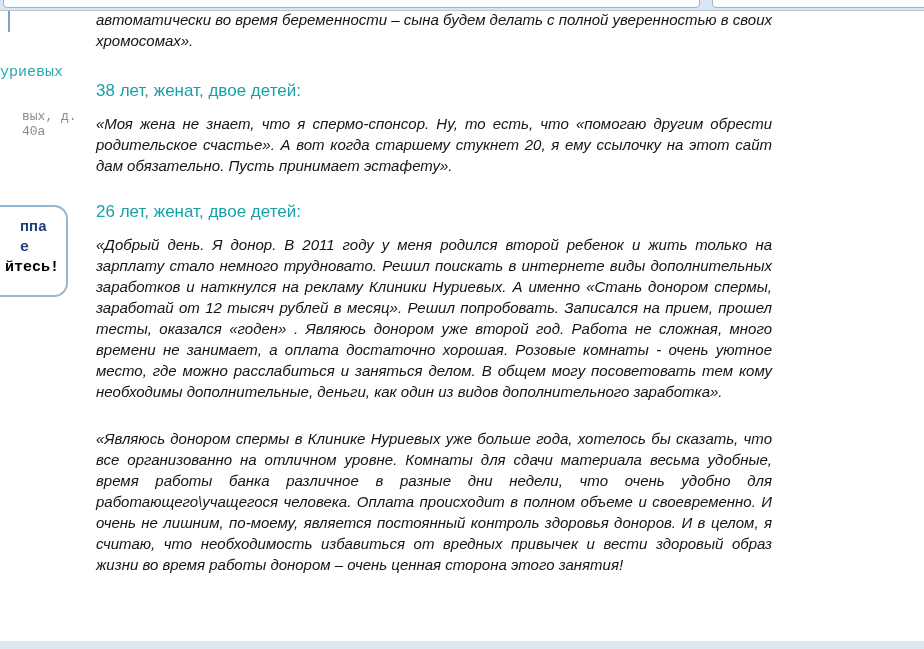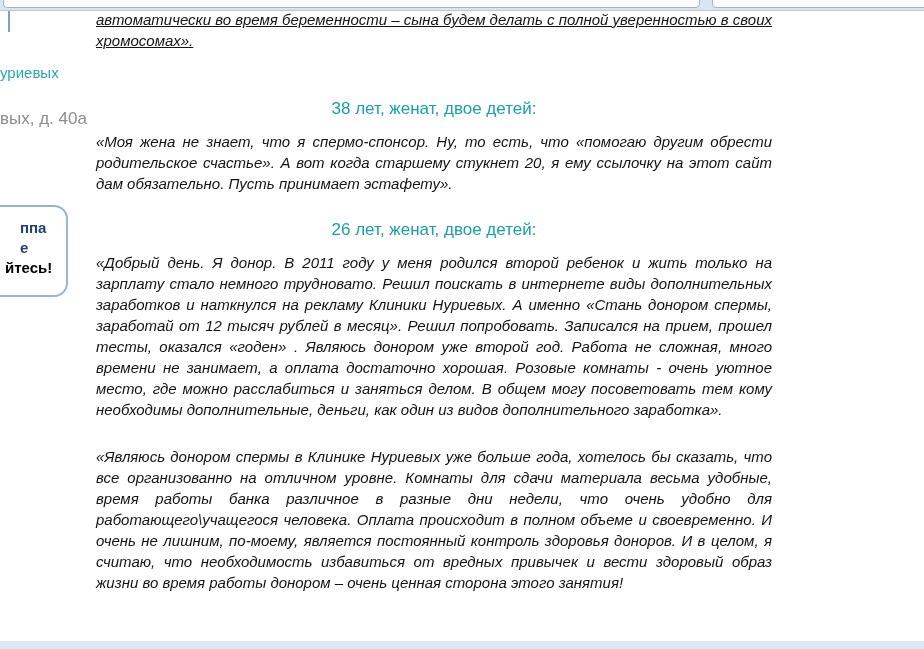--- a/index.html
+++ b/index.html
@@ -11,35 +11,35 @@
   .top-strip{position:absolute;top:0;left:0;width:924px;height:10px;
     background:#d8e5f2;border-bottom:1px solid #bcc7d3;z-index:5;}
   .cut-box{position:absolute;top:-7px;height:15px;background:#fcfdff;
     border:1px solid #a9b3bd;border-radius:4px;box-sizing:border-box;}
   .cut-box.left{left:3px;width:697px;}
   .cut-box.right{left:712px;width:220px;}
   .edge-mark{position:absolute;left:8px;top:11px;width:2px;height:21px;background:#7ba3c9;}
   
   .bottom-strip{position:absolute;left:0;bottom:0;width:924px;height:8px;background:#dce8f3;}
   
-  .sidebar{position:absolute;left:0;top:0;width:96px;height:465px;}
+  .sidebar{position:absolute;left:0;top:0;width:96px;height:465px;font-family:Liberation Mono, monospace;}
   .clinic-link{position:absolute;left:0;top:64px;color:#2aa6ae;font-size:15px;cursor:pointer;}
-  .address{position:absolute;left:0;top:109px;color:#8b8b8b;font-size:17px;}
+  .address{position:absolute;left:0;top:109px;color:#8b8b8b;font-size:13px;padding-left:22px;}
   .vk-bubble{position:absolute;left:-26px;top:205px;width:94px;height:92px;
     border:2px solid #92b7d7;border-radius:14px;box-sizing:border-box;
     padding:11px 0 0 29px;background:#ffffff;cursor:pointer;}
   .vk-line{font-weight:bold;font-size:15px;line-height:20px;}
   .vk-line.navy{color:#21417b;margin-left:15px;}
   .vk-line.teal{color:#000000;}
   
   .main{position:absolute;left:96px;top:4px;width:676px;}
   p.quote{font-style:italic;font-size:15px;line-height:21px;text-align:justify;
     color:#141414;margin:0 0 26px 0;}
-  p.quote.intro{margin-top:5px;margin-bottom:48px;text-decoration:underline;}
-  .sec-head{font-size:17px;font-weight:normal;color:#18a1a7;line-height:20px;margin:0 0 12px 0;text-align:center;}
+  p.quote.intro{margin-top:5px;margin-bottom:30px;}
+  .sec-head{font-size:17px;font-weight:normal;color:#18a1a7;line-height:20px;margin:0 0 12px 0;}
 </style>
 </head>
 <body>
 
 <div class="screen">
 
   <div class="top-strip">
     <div class="cut-box left"></div>
     <div class="cut-box right"></div>
   </div>

